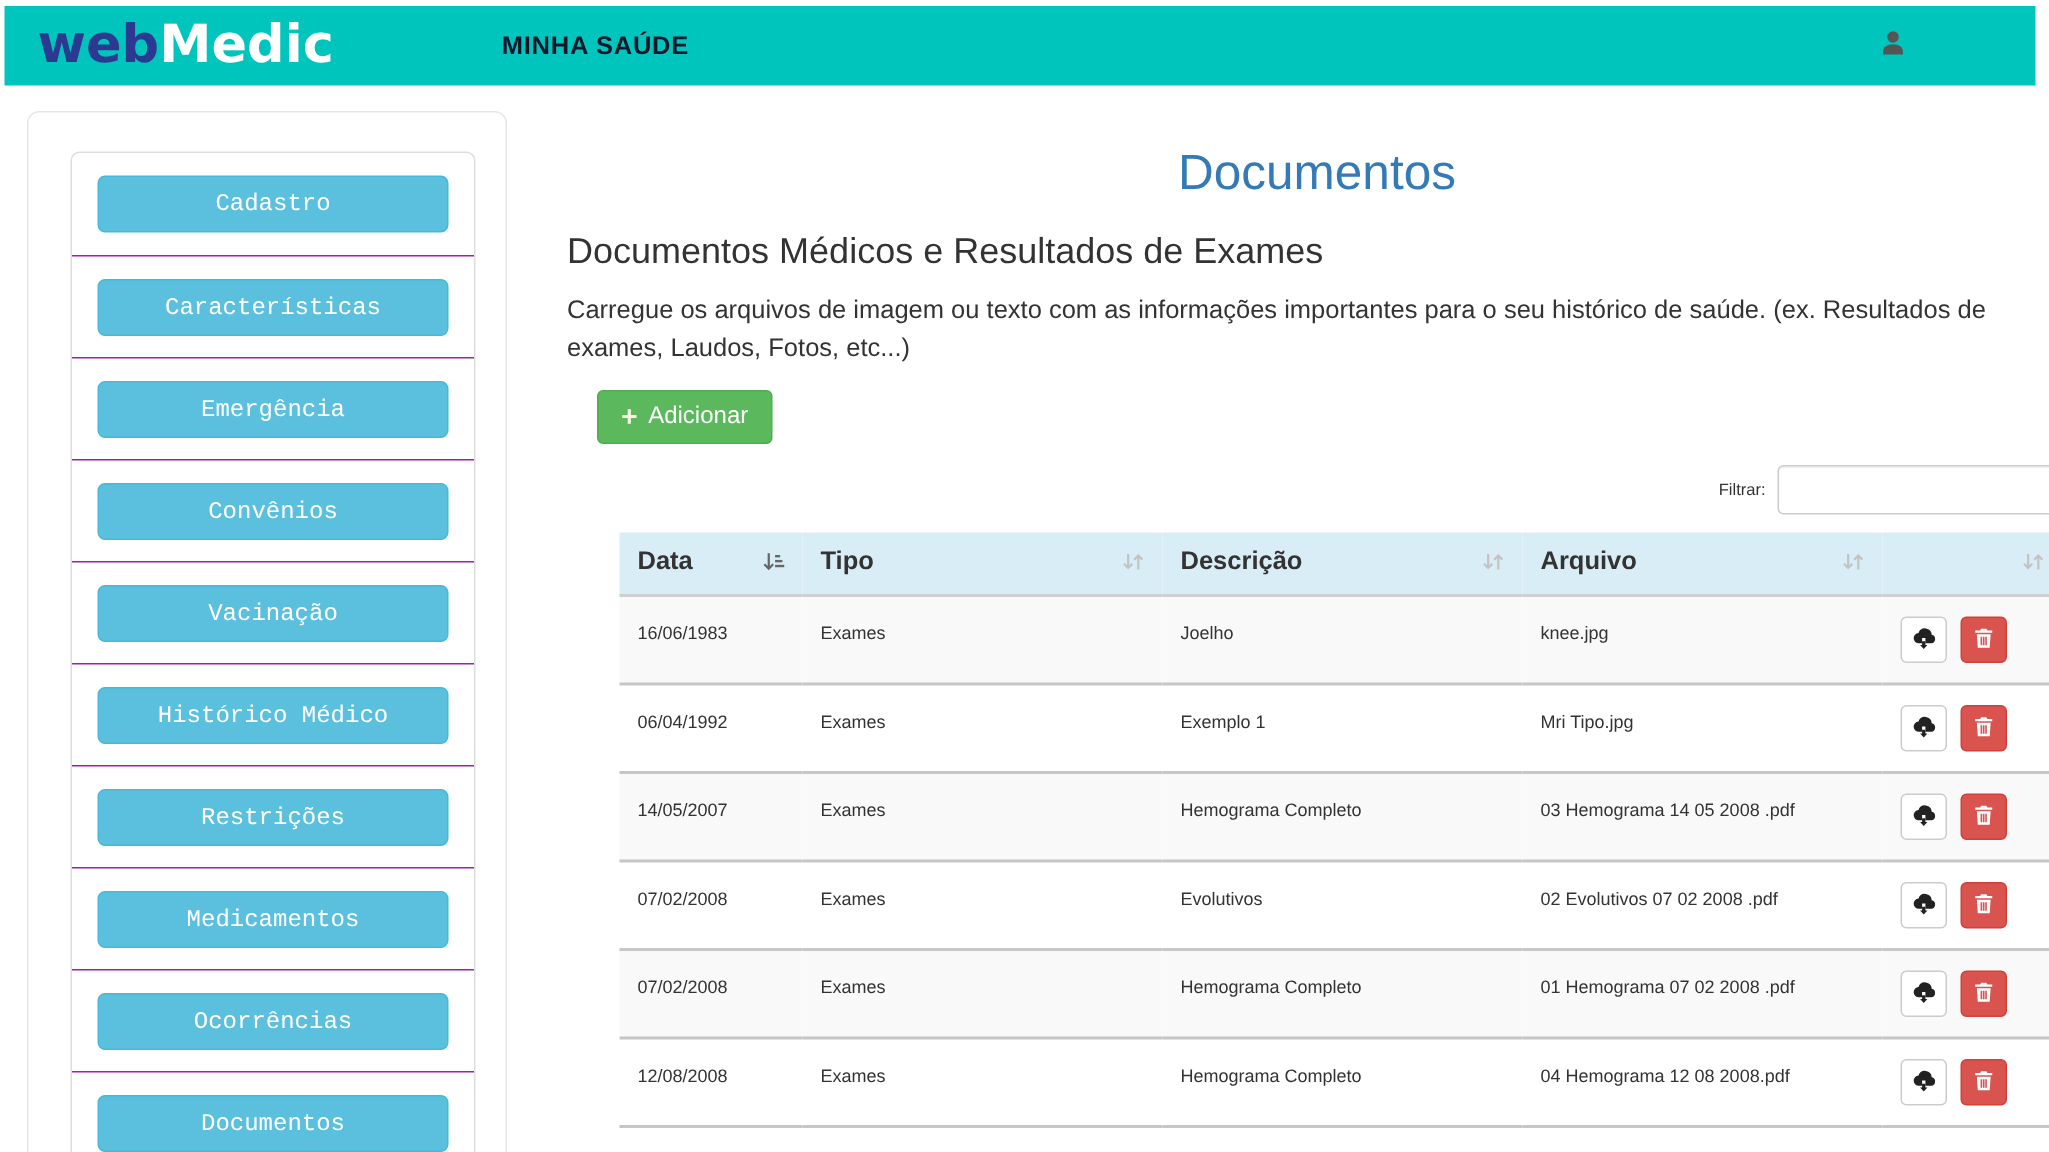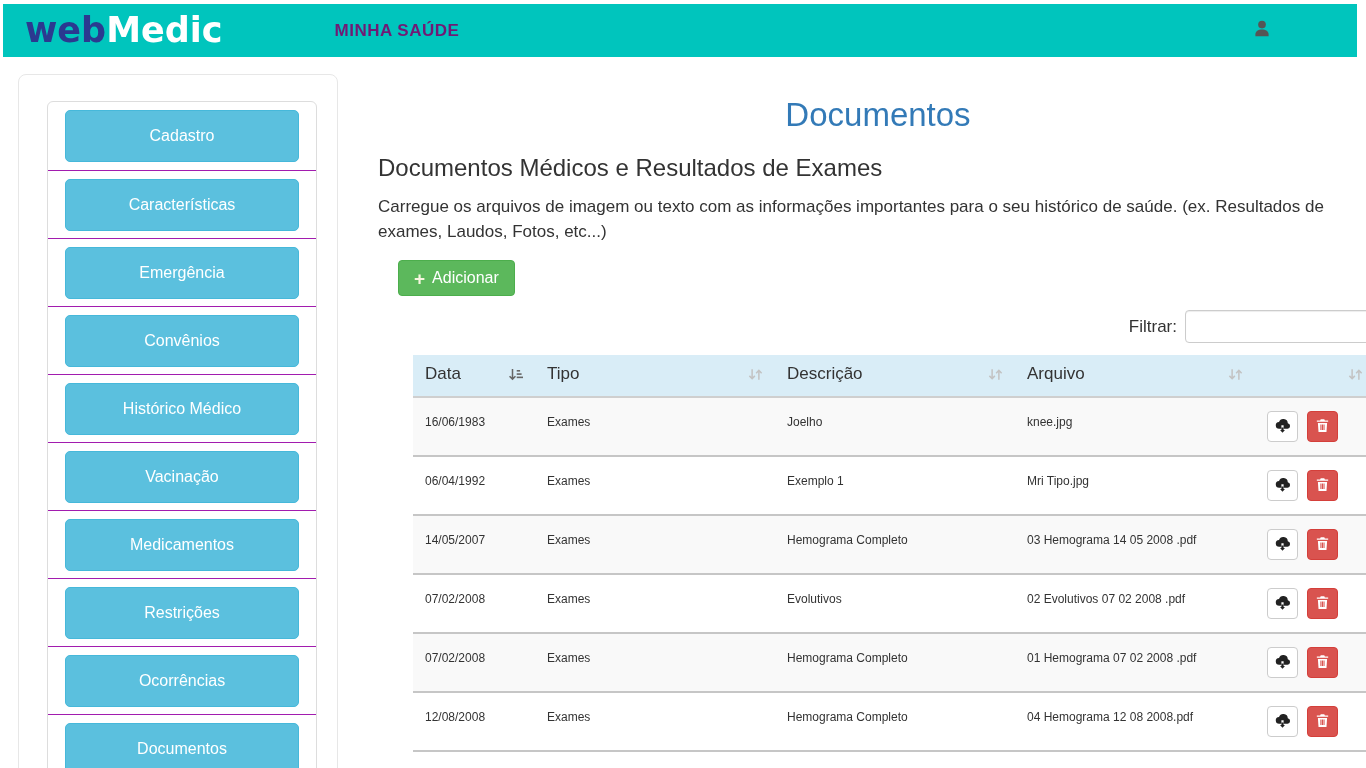--- a/index.html
+++ b/index.html
@@ -11,54 +11,54 @@
   html,body{margin:0;padding:0;background:#fff;}
   body{font-family:"Liberation Sans", sans-serif; width:1366px; height:768px; overflow:hidden;}
   .stage{position:relative;width:1366px;height:768px;overflow:hidden;background:#fff;}
 
   
   .navbar{position:absolute;left:3px;top:4px;width:1354px;height:53px;background:var(--teal);
           display:flex;align-items:center;}
   .brand{margin-left:22px;font-size:35px;font-weight:bold;line-height:1;font-family:"DejaVu Sans",sans-serif;cursor:pointer;}
   .brand .web{color:var(--logo-navy);}
   .brand .medic{color:#fff;}
-  .nav-title{margin-left:112px;color:#701a75;font-weight:bold;font-size:17px;letter-spacing:.5px;cursor:pointer;}
+  .nav-title{margin-left:112px;color:#0f172a;font-weight:bold;font-size:17px;letter-spacing:.5px;cursor:pointer;}
   .user-btn{margin-left:auto;margin-right:84px;background:none;border:none;padding:0;cursor:pointer;display:flex;}
 
   
   .sidebar{position:absolute;left:18px;top:74px;width:320px;height:930px;background:#fff;
            border:1px solid #e7e7e7;border-radius:8px;}
   .side-list{list-style:none;margin:26px 0 0 28px;padding:0;width:270px;border:1px solid #ddd;
              border-radius:6px;background:#fff;}
   .side-item{height:68px;display:flex;align-items:center;justify-content:center;border-top:1px solid #a21caf;}
   .side-item:first-child{border-top:none;}
-  .side-btn{width:234px;height:52px;background:var(--btn-blue);border:1px solid var(--btn-blue-border);
-            border-radius:5px;color:#fff;font-size:16px;font-family:Liberation Sans, sans-serif;cursor:pointer;}
+  .side-btn{width:234px;height:38px;background:var(--btn-blue);border:1px solid var(--btn-blue-border);
+            border-radius:5px;color:#fff;font-size:16px;font-family:Liberation Mono, monospace;cursor:pointer;}
 
   
   .main{position:absolute;left:378px;top:74px;width:1000px;}
   .page-title{margin:22px 0 0;text-align:center;color:var(--title-blue);font-size:33px;font-weight:500;}
   .section-title{margin:20px 0 0;font-size:24px;color:var(--text);font-weight:500;}
   .description{margin:12px 0 0;font-size:17px;color:var(--text);line-height:25px;}
   .add-btn{margin:16px 0 0 20px;display:inline-flex;align-items:center;gap:7px;background:var(--green);
            border:1px solid var(--green-border);border-radius:4px;color:#fff;font-size:16px;
            padding:8px 15px;cursor:pointer;font-family:inherit;}
   .plus{font-weight:bold;font-size:19px;line-height:15px;color:#f7f5df;}
   .filter-row{display:flex;justify-content:flex-end;align-items:center;gap:8px;margin:14px 3px 12px 0;}
-  .filter-label{font-size:17px;color:var(--text);}
+  .filter-label{font-size:11px;color:var(--text);}
   .filter-input{width:190px;height:33px;border:1px solid #ccc;border-radius:4px;
                 box-shadow:inset 0 1px 1px rgba(0,0,0,.075);font-size:15px;padding:0 8px;}
 
   
   .doc-table{margin-left:35px;width:962px;border-collapse:collapse;table-layout:fixed;}
   col.w-data{width:122px;} col.w-tipo{width:240px;} col.w-desc{width:240px;}
   col.w-arq{width:240px;} col.w-act{width:120px;}
   .doc-table th{background:var(--thead);text-align:left;font-size:17px;color:var(--text);
                 padding:9px 12px;border-bottom:2px solid #cfcfcf;cursor:pointer;}
-  .th-label{font-weight:normal;}
+  .th-label{font-weight:bold;}
   .sort{float:right;margin-top:3px;}
   .doc-table td{font-size:12px;color:var(--text);padding:13px 12px;vertical-align:top;line-height:23px;}
   .doc-table tbody tr{border-bottom:2px solid #c6c6c6;}
   .doc-table tbody tr:nth-child(odd){background:var(--stripe);}
   .c-act{padding-top:9px;white-space:nowrap;}
   .act-btn{width:31px;height:31px;border-radius:4px;display:inline-flex;align-items:center;
            justify-content:center;cursor:pointer;padding:0;margin-right:6px;vertical-align:top;}
   .act-btn.dl{background:#fff;border:1px solid #ccc;}
   .act-btn.del{background:var(--red);border:1px solid var(--red-border);}
 </style>
@@ -96,33 +96,33 @@
 
   <li class="side-item">
     <button class="side-btn">Emergência</button>
   </li>
 
   <li class="side-item">
     <button class="side-btn">Convênios</button>
   </li>
 
   <li class="side-item">
+    <button class="side-btn">Vacinação</button>
+  </li>
+
+  <li class="side-item">
     <button class="side-btn">Histórico Médico</button>
   </li>
 
   <li class="side-item">
-    <button class="side-btn">Vacinação</button>
+    <button class="side-btn">Restrições</button>
   </li>
 
   <li class="side-item">
     <button class="side-btn">Medicamentos</button>
-  </li>
-
-  <li class="side-item">
-    <button class="side-btn">Restrições</button>
   </li>
 
   <li class="side-item">
     <button class="side-btn">Ocorrências</button>
   </li>
 
   <li class="side-item">
     <button class="side-btn">Documentos</button>
   </li>
 </ul>

